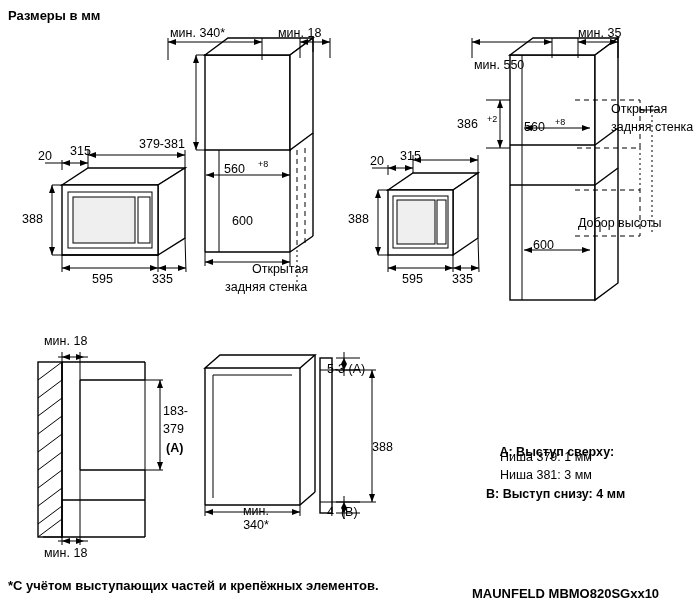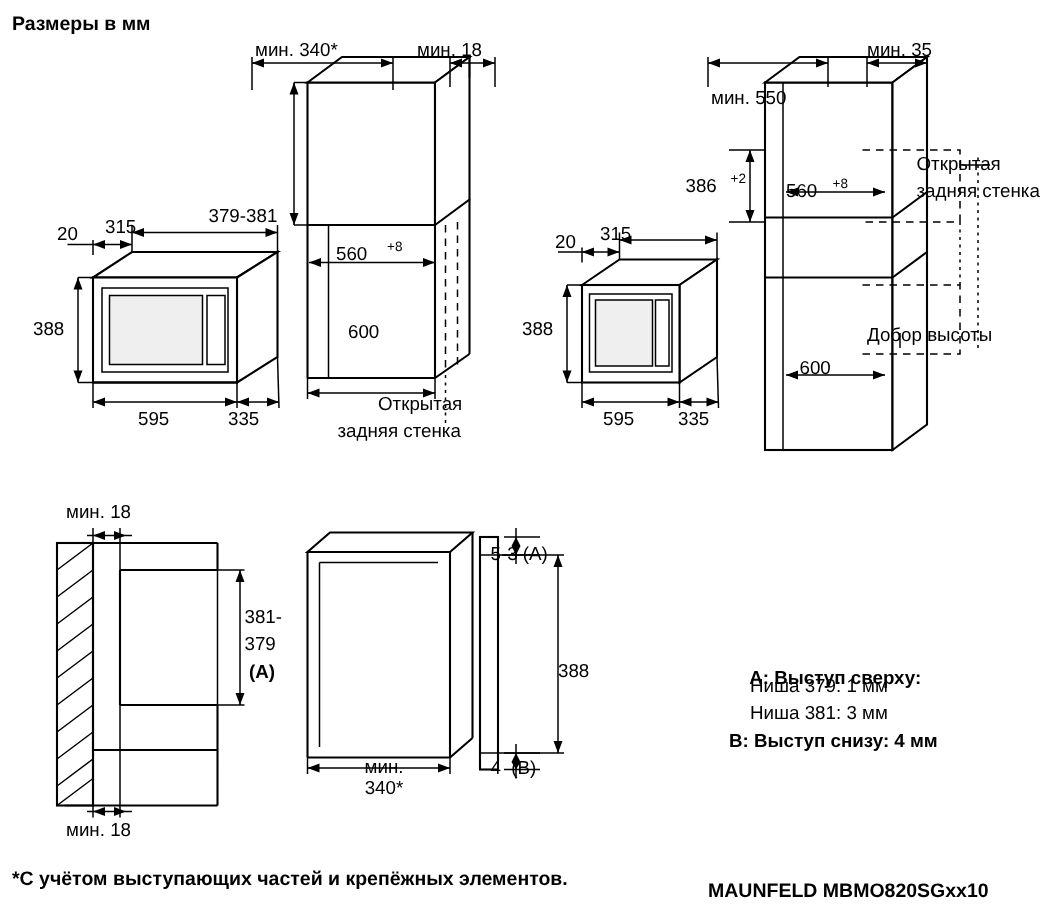--- a/index.html
+++ b/index.html
@@ -346,21 +346,21 @@
   <div class="lbl" style="left:578px;top:216px;">Добор высоты</div>
   <div class="lbl" style="left:533px;top:238px;">600</div>
   <div class="lbl" style="left:370px;top:154px;">20</div>
   <div class="lbl" style="left:400px;top:149px;">315</div>
   <div class="lbl" style="left:348px;top:212px;">388</div>
   <div class="lbl" style="left:402px;top:272px;">595</div>
   <div class="lbl" style="left:452px;top:272px;">335</div>
 
   <div class="lbl" style="left:44px;top:334px;">мин. 18</div>
   <div class="lbl" style="left:44px;top:546px;">мин. 18</div>
-  <div class="lbl" style="left:163px;top:404px;">381-</div>
+  <div class="lbl" style="left:163px;top:404px;">183-</div>
   <div class="lbl" style="left:163px;top:422px;">379</div>
   <div class="lbl b" style="left:166px;top:441px;">(A)</div>
 
   <div class="lbl c" style="left:228px;top:504px;width:56px;text-align:center;">мин.
 340*</div>
   <div class="lbl" style="left:327px;top:362px;">5-3 (A)</div>
   <div class="lbl" style="left:372px;top:440px;">388</div>
   <div class="lbl" style="left:327px;top:505px;">4  (B)</div>
 
   <div class="lbl b" style="left:486px;top:431px;text-align:center;">

